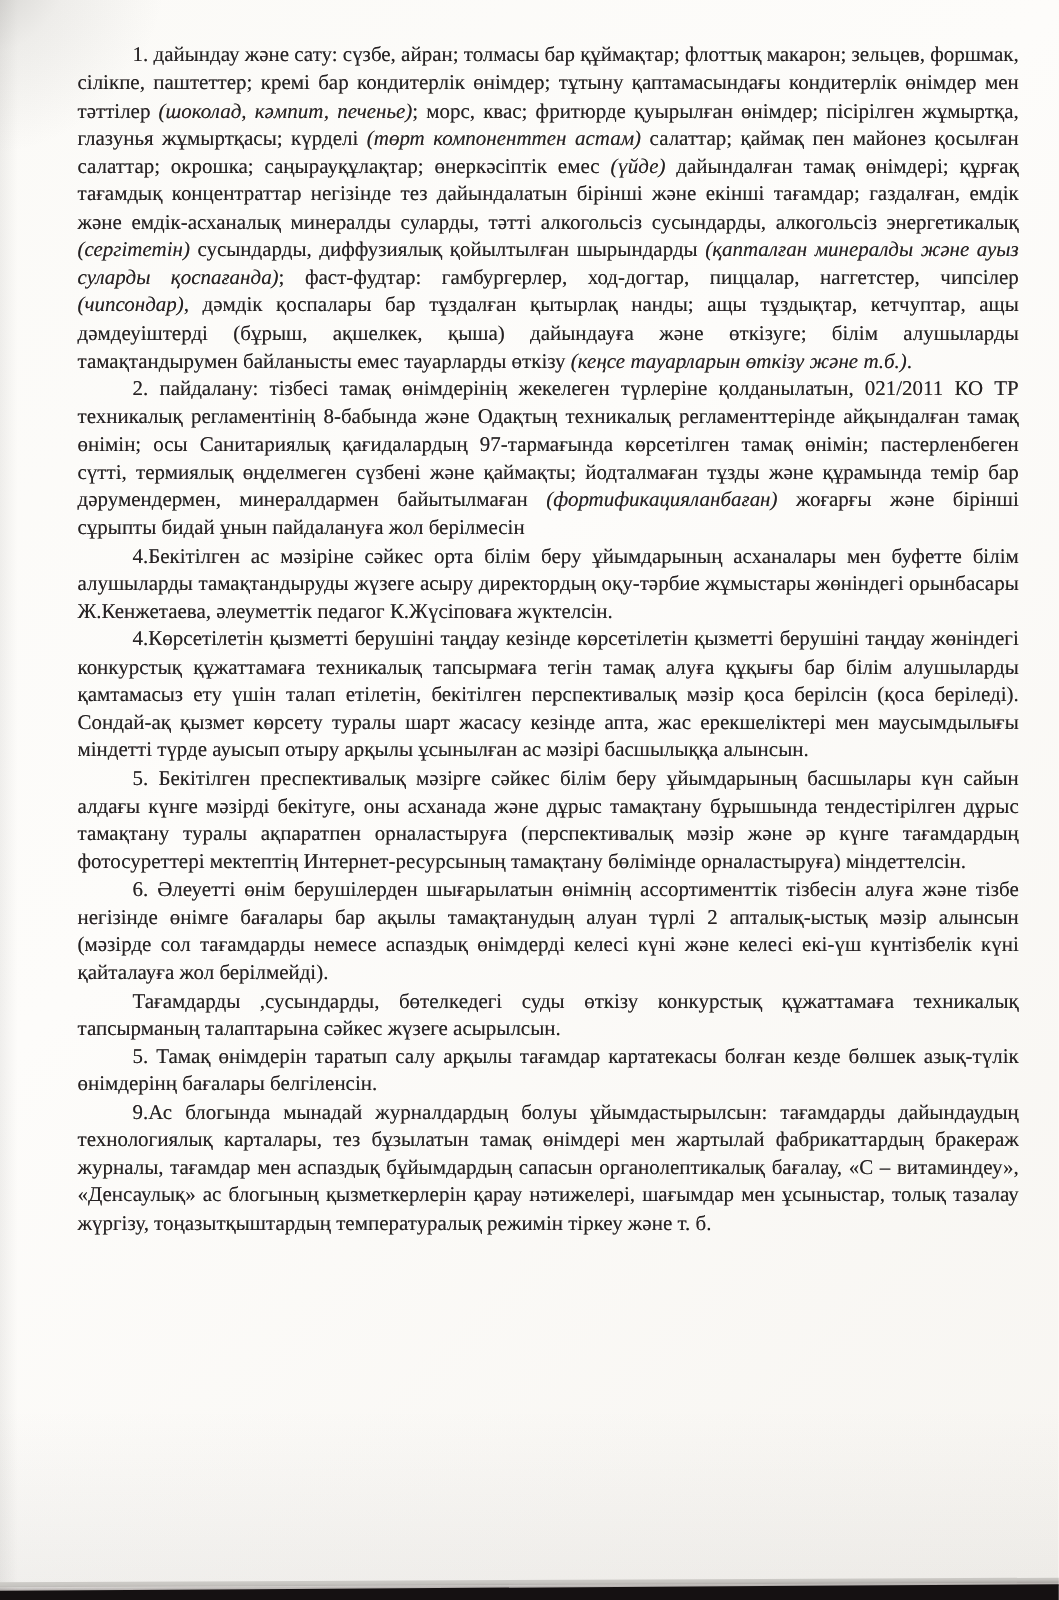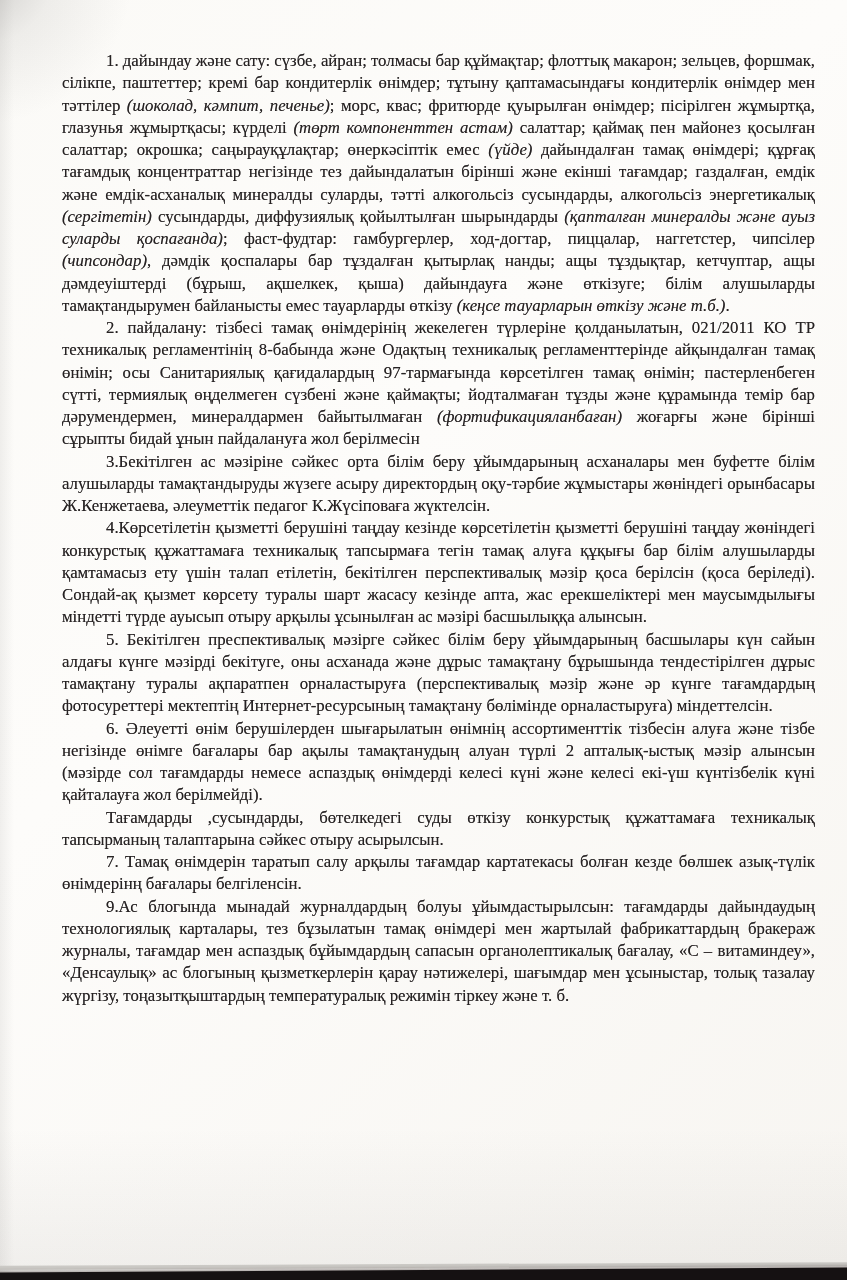--- a/index.html
+++ b/index.html
@@ -19,21 +19,21 @@
     inset: 0;
     background:
       radial-gradient(circle at -2% -2%, rgba(90,88,86,0.28) 0px, rgba(120,118,116,0.10) 70px, rgba(0,0,0,0) 150px),
       linear-gradient(90deg, rgba(60,58,56,0.07) 0px, rgba(0,0,0,0) 14px),
       linear-gradient(180deg, rgba(0,0,0,0) 88%, rgba(70,66,64,0.06) 99%),
       linear-gradient(135deg, #fbfaf7 0%, #fdfcfa 40%, #f7f5f1 100%);
   }
   .text-block {
     position: absolute;
     left: 62px;
-    top: 50px;
+    top: 33px;
     width: 753px;
     color: #262223;
     font-size: 16.8px;
     line-height: 22.25px;
     text-align: justify;
     text-shadow: 0 0 0.5px rgba(38,34,35,0.55);
   }
   .para {
     margin: 0;
     text-indent: 44px;
@@ -63,23 +63,23 @@
     box-shadow: 0 -2px 3px rgba(60,50,48,0.35);
   }
 </style>
 </head>
 <body>
 
 <div class="page">
   <div class="text-block">
       <p class="para"><span>1. дайындау және сату: сүзбе, айран; толмасы бар құймақтар; флоттық макарон; зельцев, форшмак, сілікпе, паштеттер; кремі бар кондитерлік өнімдер; тұтыну қаптамасындағы кондитерлік өнімдер мен тәттілер </span><i>(шоколад, кәмпит, печенье)</i><span>; морс, квас; фритюрде қуырылған өнімдер; пісірілген жұмыртқа, глазунья жұмыртқасы; күрделі </span><i>(төрт компоненттен астам)</i><span> салаттар; қаймақ пен майонез қосылған салаттар; окрошка; саңырауқұлақтар; өнеркәсіптік емес </span><i>(үйде)</i><span> дайындалған тамақ өнімдері; құрғақ тағамдық концентраттар негізінде тез дайындалатын бірінші және екінші тағамдар; газдалған, емдік және емдік-асханалық минералды суларды, тәтті алкогольсіз сусындарды, алкогольсіз энергетикалық </span><i>(сергітетін)</i><span> сусындарды, диффузиялық қойылтылған шырындарды </span><i>(қапталған минералды және ауыз суларды қоспағанда)</i><span>; фаст-фудтар: гамбургерлер, ход-догтар, пиццалар, наггетстер, чипсілер </span><i>(чипсондар)</i><span>, дәмдік қоспалары бар тұздалған қытырлақ нанды; ащы тұздықтар, кетчуптар, ащы дәмдеуіштерді (бұрыш, ақшелкек, қыша) дайындауға және өткізуге; білім алушыларды тамақтандырумен байланысты емес тауарларды өткізу </span><i>(кеңсе тауарларын өткізу және т.б.)</i><span>.</span></p>
       <p class="para"><span>2. пайдалану: тізбесі тамақ өнімдерінің жекелеген түрлеріне қолданылатын, 021/2011 КО ТР техникалық регламентінің 8-бабында және Одақтың техникалық регламенттерінде айқындалған тамақ өнімін; осы Санитариялық қағидалардың 97-тармағында көрсетілген тамақ өнімін; пастерленбеген сүтті, термиялық өңделмеген сүзбені және қаймақты; йодталмаған тұзды және құрамында темір бар дәрумендермен, минералдармен байытылмаған </span><i>(фортификацияланбаған)</i><span> жоғарғы және бірінші сұрыпты бидай ұнын пайдалануға жол берілмесін</span></p>
-      <p class="para"><span>3.Бекітілген ас мәзіріне сәйкес орта білім беру ұйымдарының асханалары мен буфетте білім алушыларды тамақтандыруды жүзеге асыру директордың оқу-тәрбие жұмыстары жөніндегі орынбасары Ж.Кенжетаева, әлеуметтік педагог К.Жүсіповаға жүктелсін.</span></p>
+      <p class="para"><span>4.Бекітілген ас мәзіріне сәйкес орта білім беру ұйымдарының асханалары мен буфетте білім алушыларды тамақтандыруды жүзеге асыру директордың оқу-тәрбие жұмыстары жөніндегі орынбасары Ж.Кенжетаева, әлеуметтік педагог К.Жүсіповаға жүктелсін.</span></p>
       <p class="para"><span>4.Көрсетілетін қызметті берушіні таңдау кезінде көрсетілетін қызметті берушіні таңдау жөніндегі конкурстық құжаттамаға техникалық тапсырмаға тегін тамақ алуға құқығы бар білім алушыларды қамтамасыз ету үшін талап етілетін, бекітілген перспективалық мәзір қоса берілсін (қоса беріледі). Сондай-ақ қызмет көрсету туралы шарт жасасу кезінде апта, жас ерекшеліктері мен маусымдылығы міндетті түрде ауысып отыру арқылы ұсынылған ас мәзірі басшылыққа алынсын.</span></p>
       <p class="para"><span>5. Бекітілген преспективалық мәзірге сәйкес білім беру ұйымдарының басшылары күн сайын алдағы күнге мәзірді бекітуге, оны асханада және дұрыс тамақтану бұрышында тендестірілген дұрыс тамақтану туралы ақпаратпен орналастыруға (перспективалық мәзір және әр күнге тағамдардың фотосуреттері мектептің Интернет-ресурсының тамақтану бөлімінде орналастыруға) міндеттелсін.</span></p>
       <p class="para gap-before"><span>6. Әлеуетті өнім берушілерден шығарылатын өнімнің ассортименттік тізбесін алуға және тізбе негізінде өнімге бағалары бар ақылы тамақтанудың алуан  түрлі 2 апталық-ыстық мәзір алынсын (мәзірде сол тағамдарды немесе аспаздық өнімдерді келесі күні және келесі екі-үш күнтізбелік күні қайталауға жол берілмейді).</span></p>
-      <p class="para"><span>Тағамдарды ,сусындарды, бөтелкедегі суды өткізу конкурстық құжаттамаға техникалық тапсырманың талаптарына сәйкес отыру асырылсын.</span></p>
-      <p class="para gap-before"><span>7. Тамақ өнімдерін таратып салу арқылы тағамдар картатекасы болған кезде бөлшек азық-түлік өнімдерінң бағалары белгіленсін.</span></p>
+      <p class="para"><span>Тағамдарды ,сусындарды, бөтелкедегі суды өткізу конкурстық құжаттамаға техникалық тапсырманың талаптарына сәйкес жүзеге асырылсын.</span></p>
+      <p class="para gap-before"><span>5. Тамақ өнімдерін таратып салу арқылы тағамдар картатекасы болған кезде бөлшек азық-түлік өнімдерінң бағалары белгіленсін.</span></p>
       <p class="para"><span>9.Ас блогында мынадай журналдардың болуы ұйымдастырылсын: тағамдарды дайындаудың технологиялық карталары, тез бұзылатын тамақ өнімдері мен жартылай фабрикаттардың бракераж журналы, тағамдар мен аспаздық бұйымдардың сапасын органолептикалық бағалау, «С – витаминдеу», «Денсаулық» ас блогының қызметкерлерін қарау нәтижелері, шағымдар мен ұсыныстар, толық тазалау жүргізу, тоңазытқыштардың температуралық режимін тіркеу және т. б.</span></p>
     </div>
   <div class="scan-line"></div>
   <div class="scan-band"></div>
 </div>
 
 </body></html>

